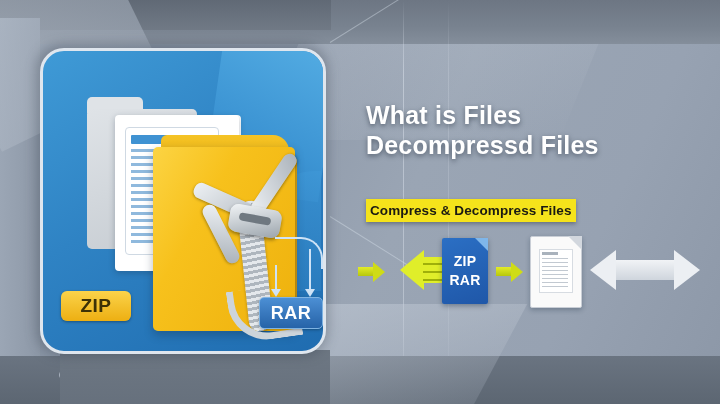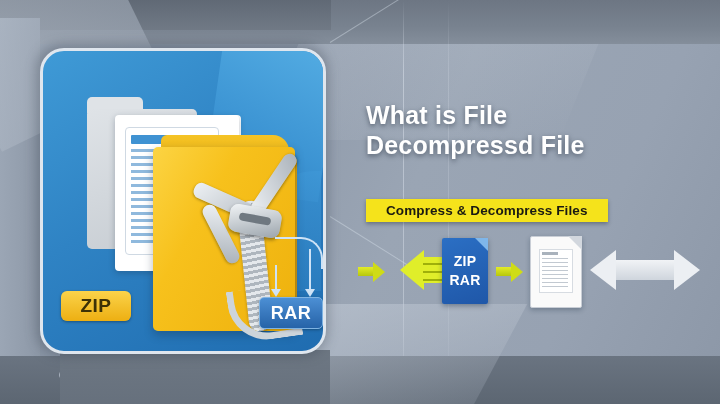--- a/index.html
+++ b/index.html
@@ -125,21 +125,21 @@
   .rar-h2{left:262px;top:238px;}
   .rar-curve{position:absolute;left:232px;top:186px;width:46px;height:30px;
     border:2px solid #cfe3f6;border-bottom:none;border-left:none;border-radius:0 22px 0 0;}
 
   
   .headline{position:absolute;left:366px;top:100px;width:320px;
     color:#ffffff;font-weight:bold;font-size:25px;line-height:30px;
     letter-spacing:.2px;text-shadow:0 2px 5px rgba(30,40,55,.55);}
   .headline div{white-space:nowrap;}
 
-  .badge{position:absolute;left:366px;top:199px;height:23px;padding:0 20px;
+  .badge{position:absolute;left:366px;top:199px;height:23px;padding:0 4px;
     background:#f5e31b;display:flex;align-items:center;
     color:#1a1a12;font-weight:bold;font-size:13.5px;letter-spacing:.1px;
     box-shadow:0 2px 4px rgba(30,40,55,.4);}
 
   
   .row{position:absolute;left:358px;top:236px;width:348px;height:74px;}
 
   .sm-arrow{position:absolute;top:26px;width:0;height:0;}
   .sm-arrow .shaft{position:absolute;left:0;top:5px;width:16px;height:9px;
     background:linear-gradient(180deg,#e3ec28,#b7c70b);}
@@ -238,22 +238,22 @@
 
     <div class="rar-curve"></div>
     <div class="rar-arrow rar-ar1"></div>
     <div class="rar-arrow rar-ar2"></div>
     <div class="rar-head rar-h1"></div>
     <div class="rar-head rar-h2"></div>
     <div class="rar-badge">RAR</div>
   </div>
 
   <div class="headline">
-    <div>What is File</div>
-    <div>Decompressd File</div>
+    <div>What is Files</div>
+    <div>Decompressd Files</div>
   </div>
 
   <div class="badge">Compress &amp; Decompress Files</div>
 
   <div class="row">
 
     <div class="sm-arrow sm1">
       <div class="shaft"></div>
         <div class="head"></div>
     </div>

